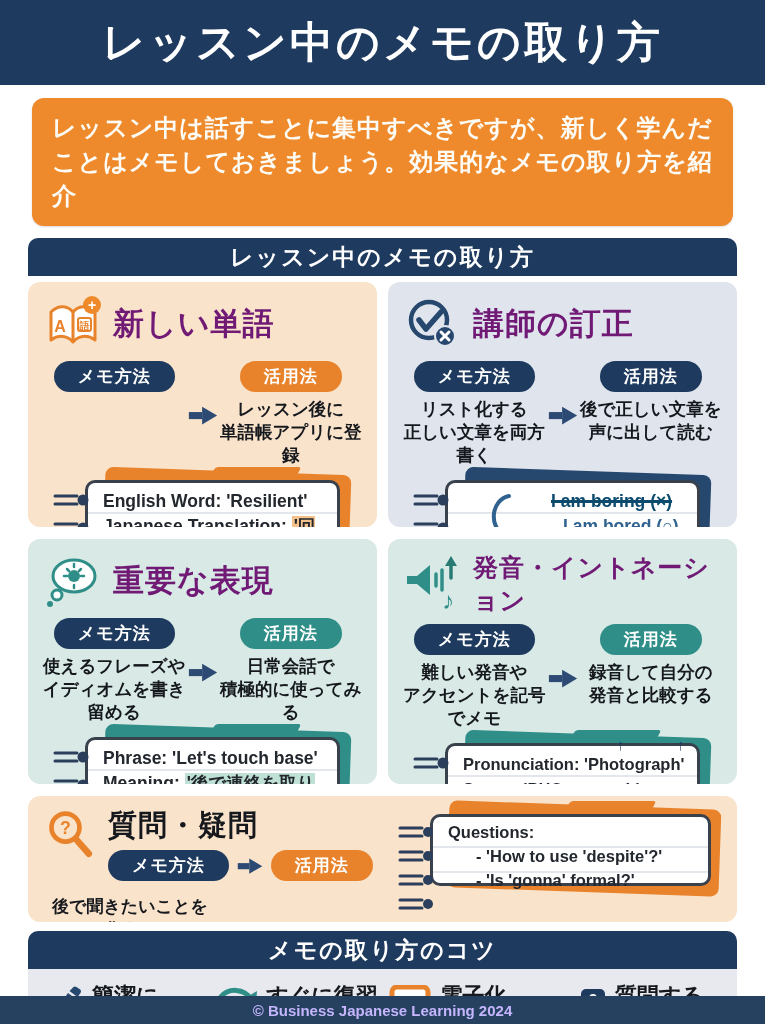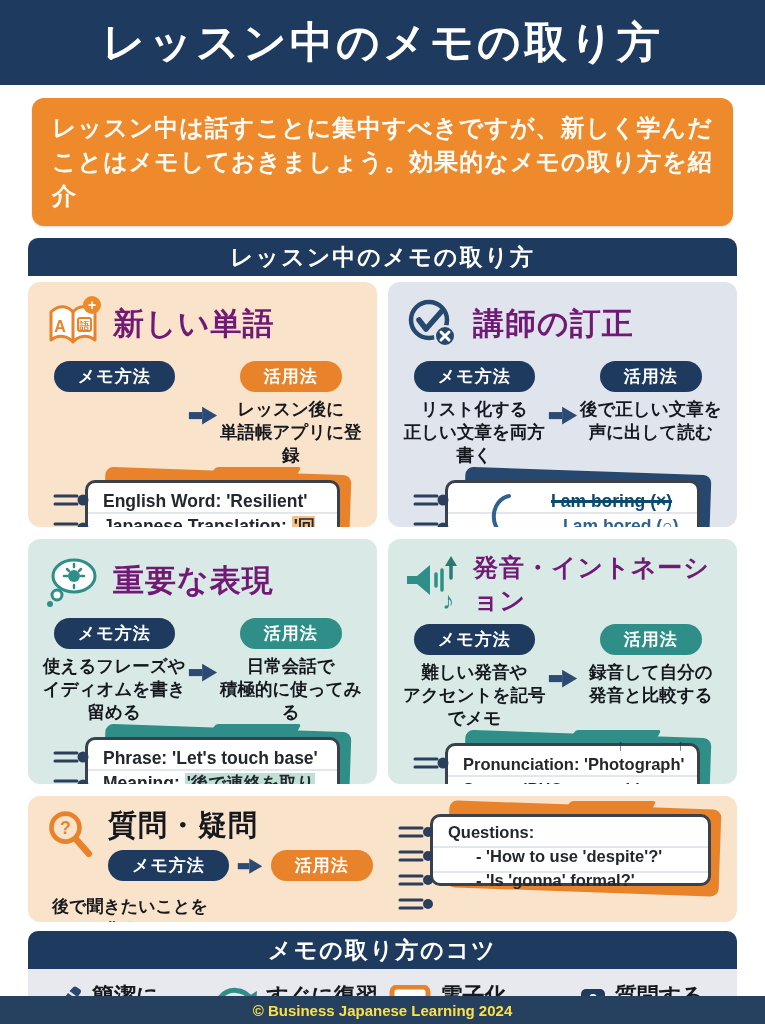--- a/index.html
+++ b/index.html
@@ -102,21 +102,21 @@
     display:flex; padding:12px 8px 14px; gap:4px;
   }
   .tip { flex:1; display:flex; gap:8px; align-items:flex-start; padding:0 2px; }
   .tip-icon { width:46px; height:52px; flex:none; margin-top:4px; }
   .tip-title { font-size:22px; font-weight:800; color:#15181d; }
   .tip-desc { font-size:13px; font-weight:700; color:#15181d; line-height:1.4; margin-top:2px; }
   
   .footer {
     position:absolute; left:0; right:0; bottom:0; height:28px; background:#25415f;
     display:flex; align-items:center; justify-content:center;
-    color:#fde047; font-size:15px; font-weight:600;
+    color:#c4b5fd; font-size:15px; font-weight:600;
   }
 </style>
 </head>
 <body>
 
 <div class="page">
 
   <div class="top-header">
     <h1>レッスン中のメモの取り方</h1>
   </div>

